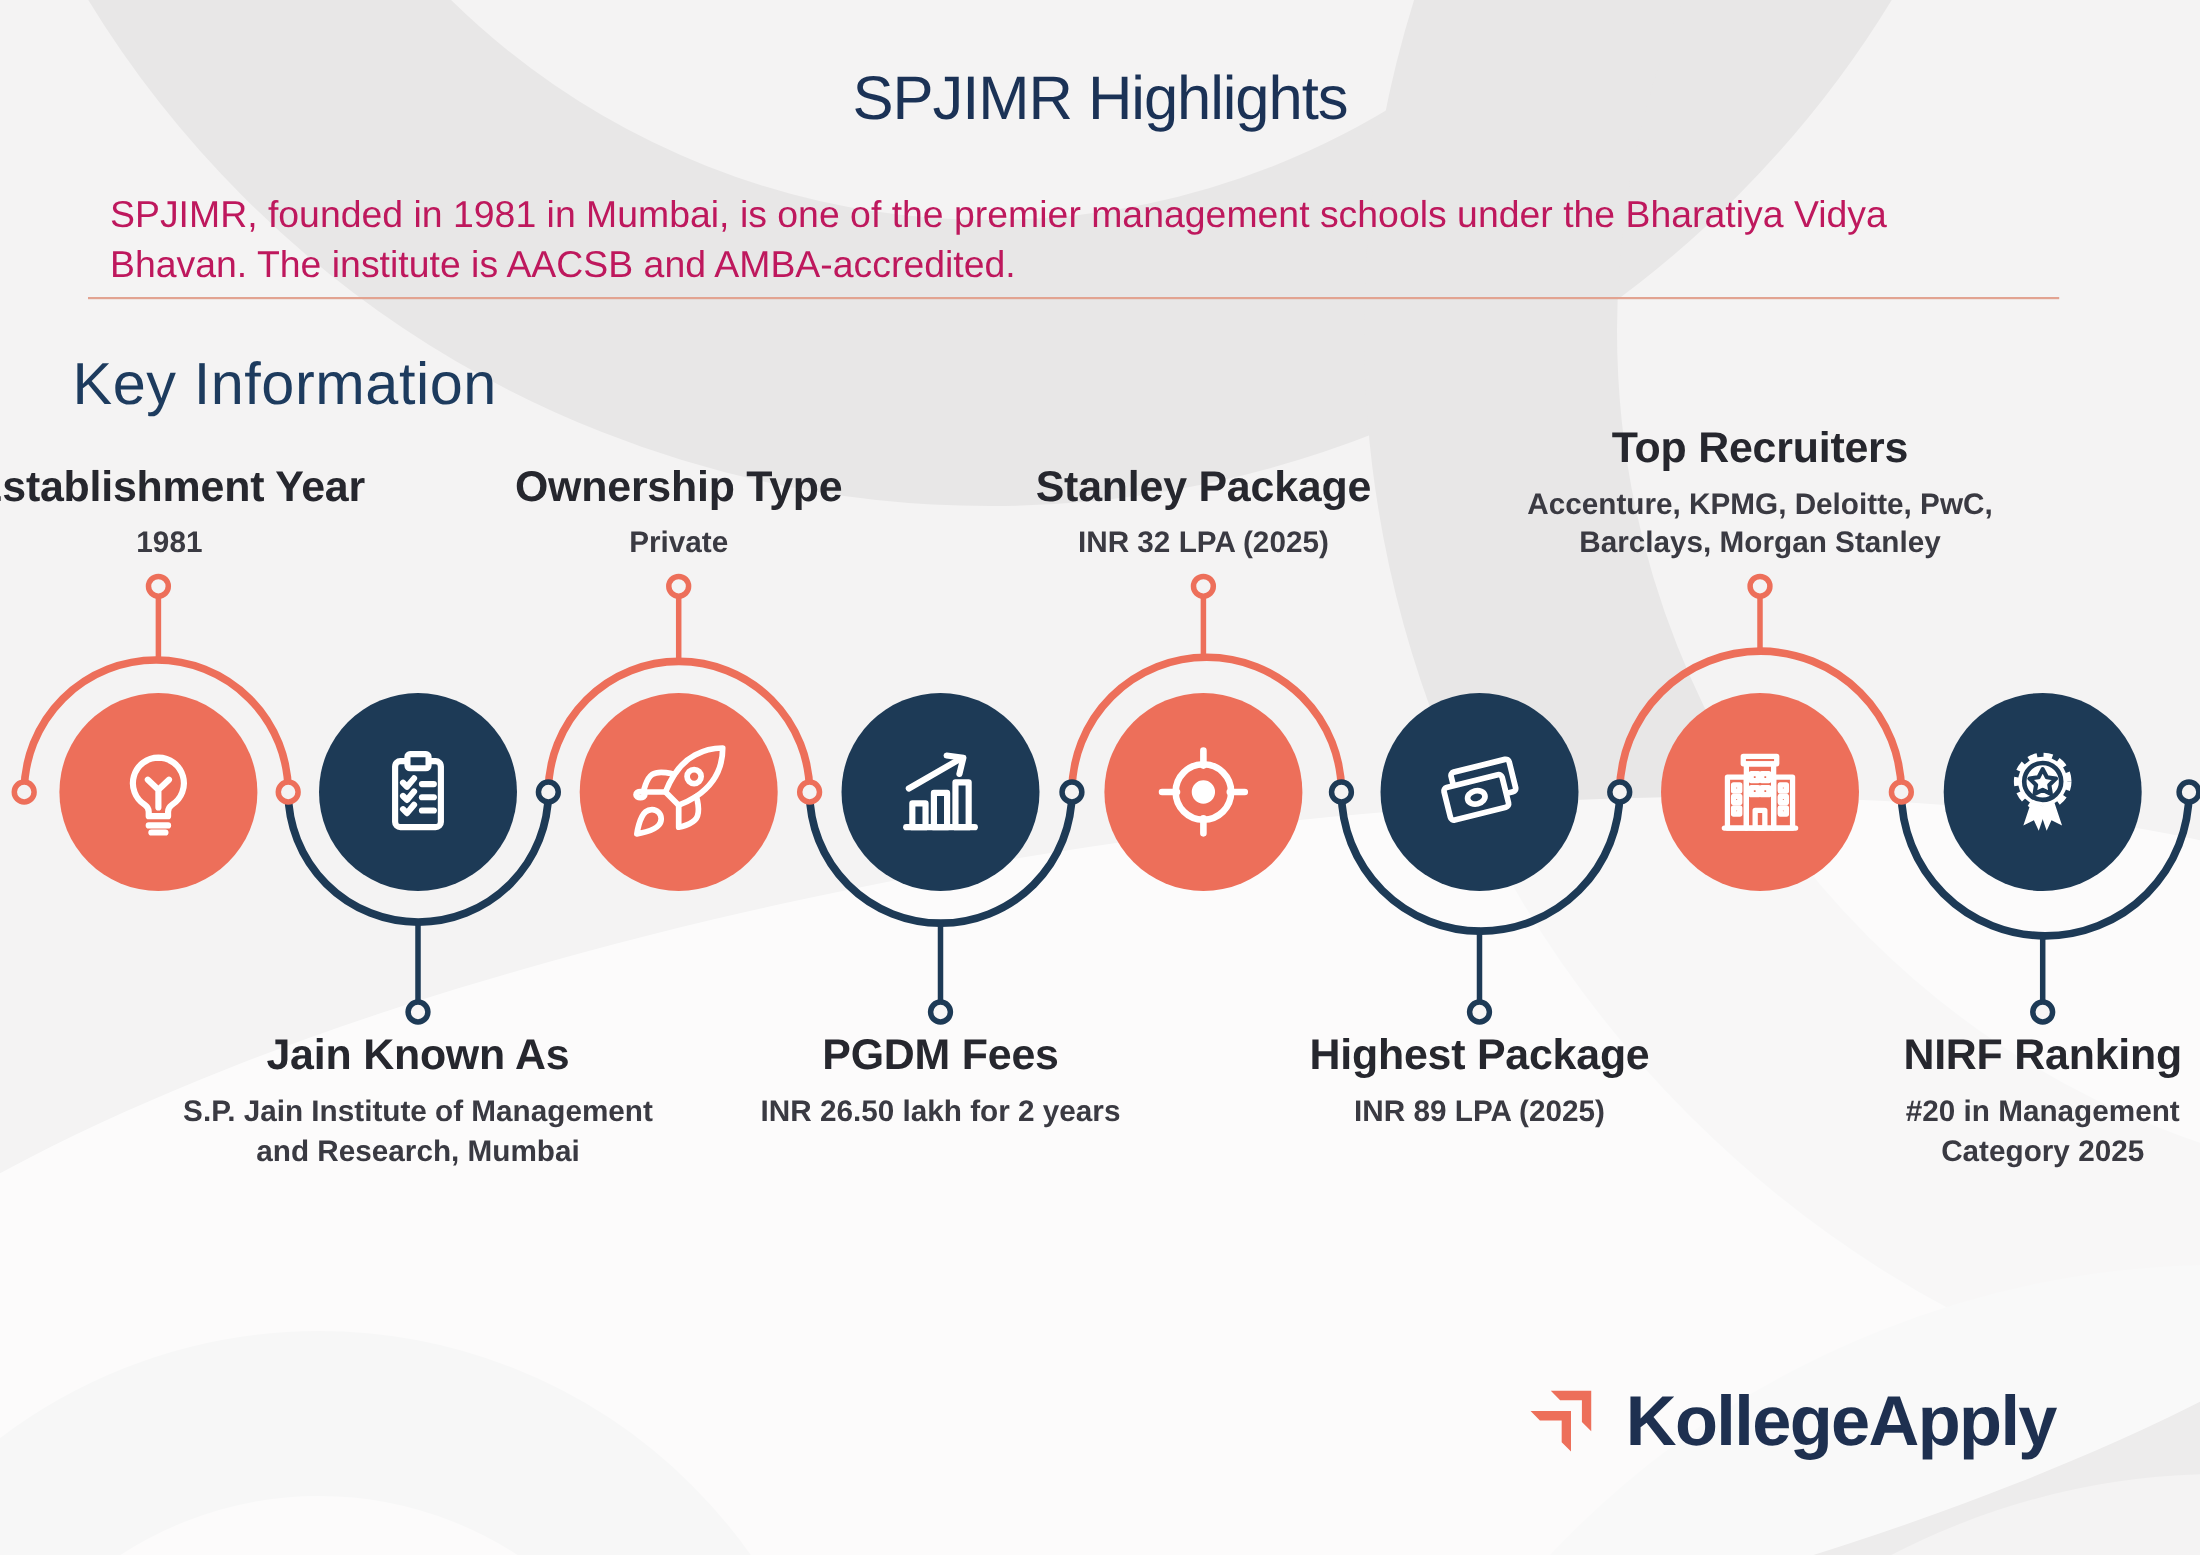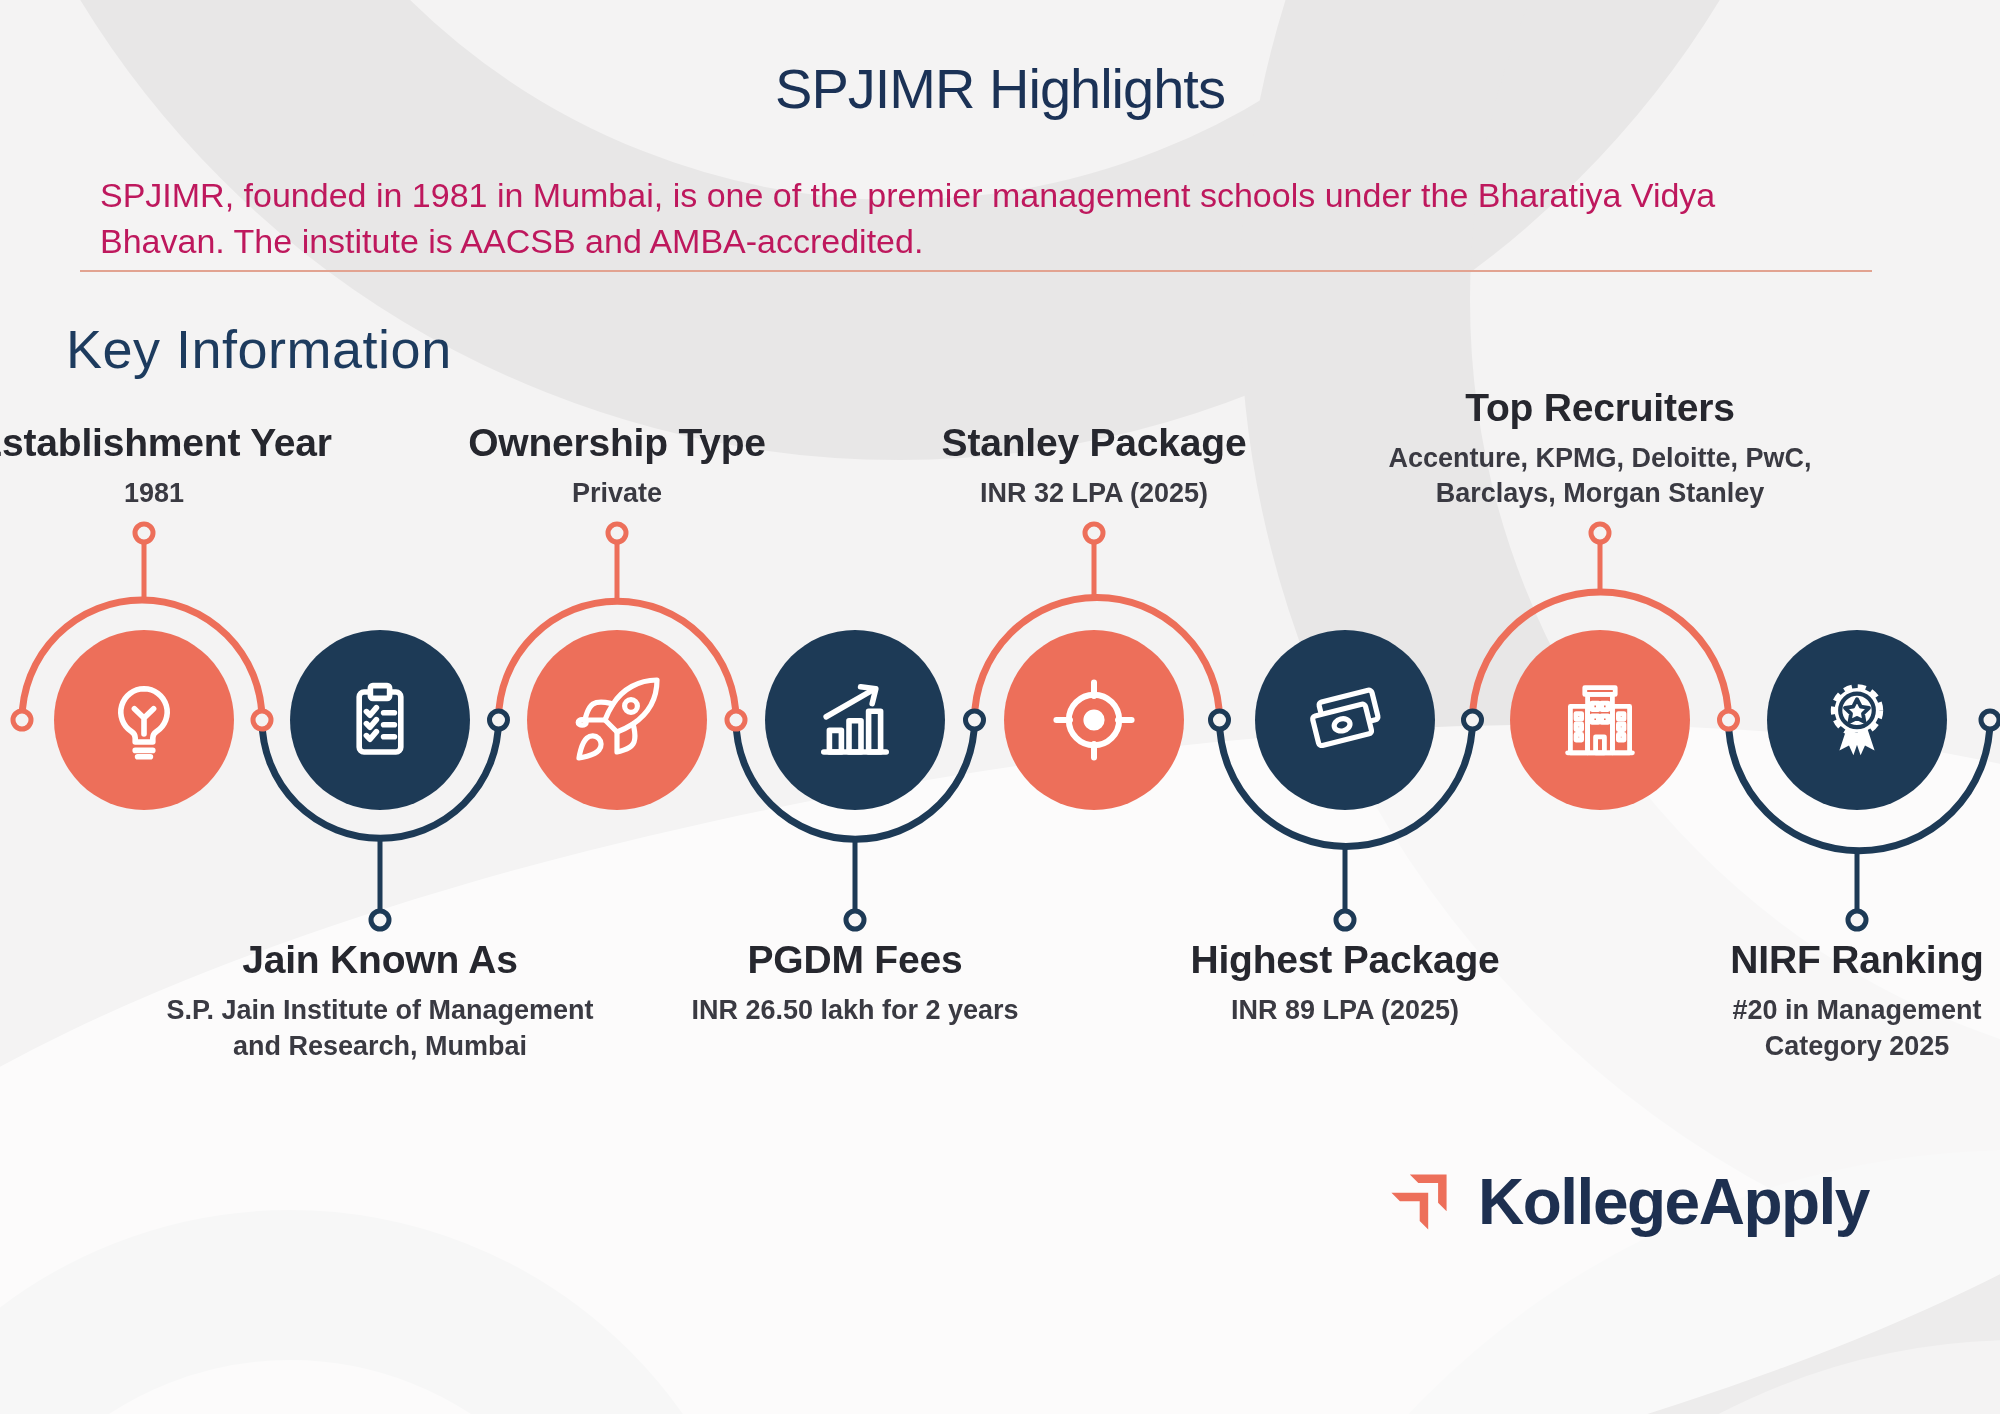--- a/index.html
+++ b/index.html
@@ -29,21 +29,21 @@
   .label{position:absolute;width:480px;text-align:center;z-index:2;}
   .label .lbl-title{font-size:39px;font-weight:700;letter-spacing:-.2px;color:#26272e;margin-bottom:11px;}
   .label .lbl-value{font-size:27px;font-weight:700;line-height:1.32;color:#3a3a42;}
   .label.top{bottom:902px;}
   .label.bottom{top:938px;}
   
   .timeline{position:absolute;left:0;top:0;z-index:1;}
   
   .node-icon{position:absolute;width:96px;height:96px;z-index:2;}
   
-  .logo{position:absolute;left:1382px;top:1160px;display:flex;align-items:center;gap:22px;z-index:3;}
+  .logo{position:absolute;left:1382px;top:1250px;display:flex;align-items:center;gap:22px;z-index:3;}
   .logo-text{font-size:64px;font-weight:700;letter-spacing:-1.5px;color:#1e3050;}
 </style>
 </head>
 <body>
 
 <div class="bg-ring ring-a"></div>
 <div class="bg-ring ring-c"></div>
 <div class="bg-ring ring-b"></div>
 <div class="bg-ring ring-e"></div>
 <div class="bg-wave"></div>

